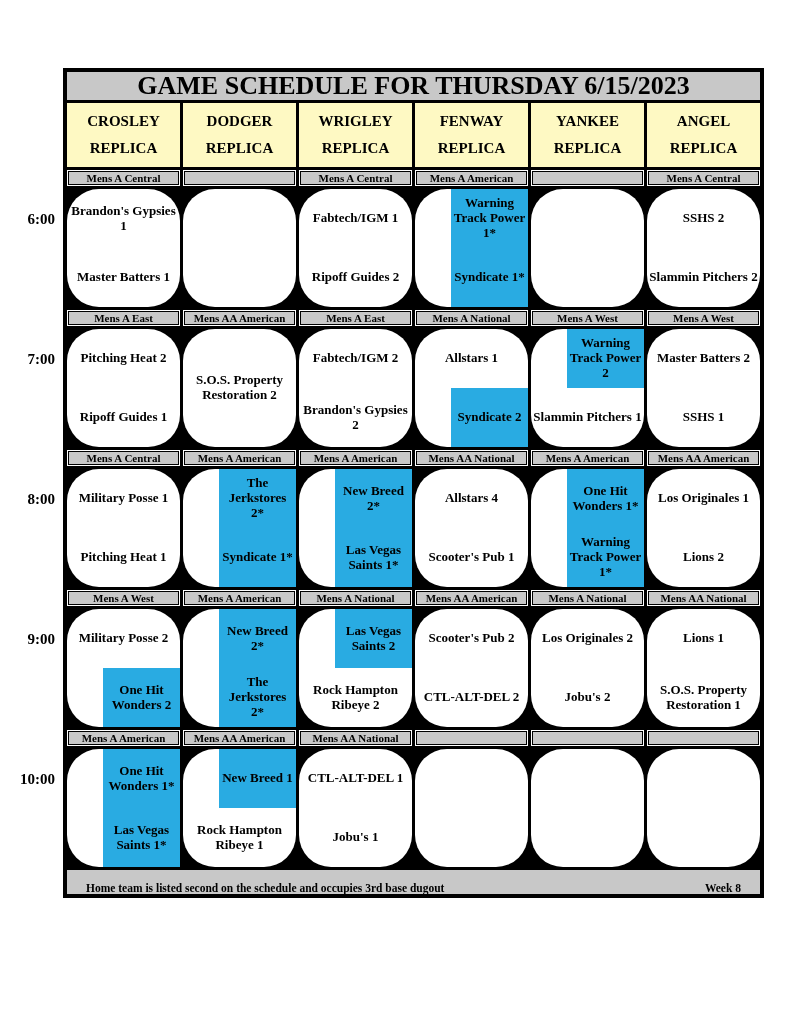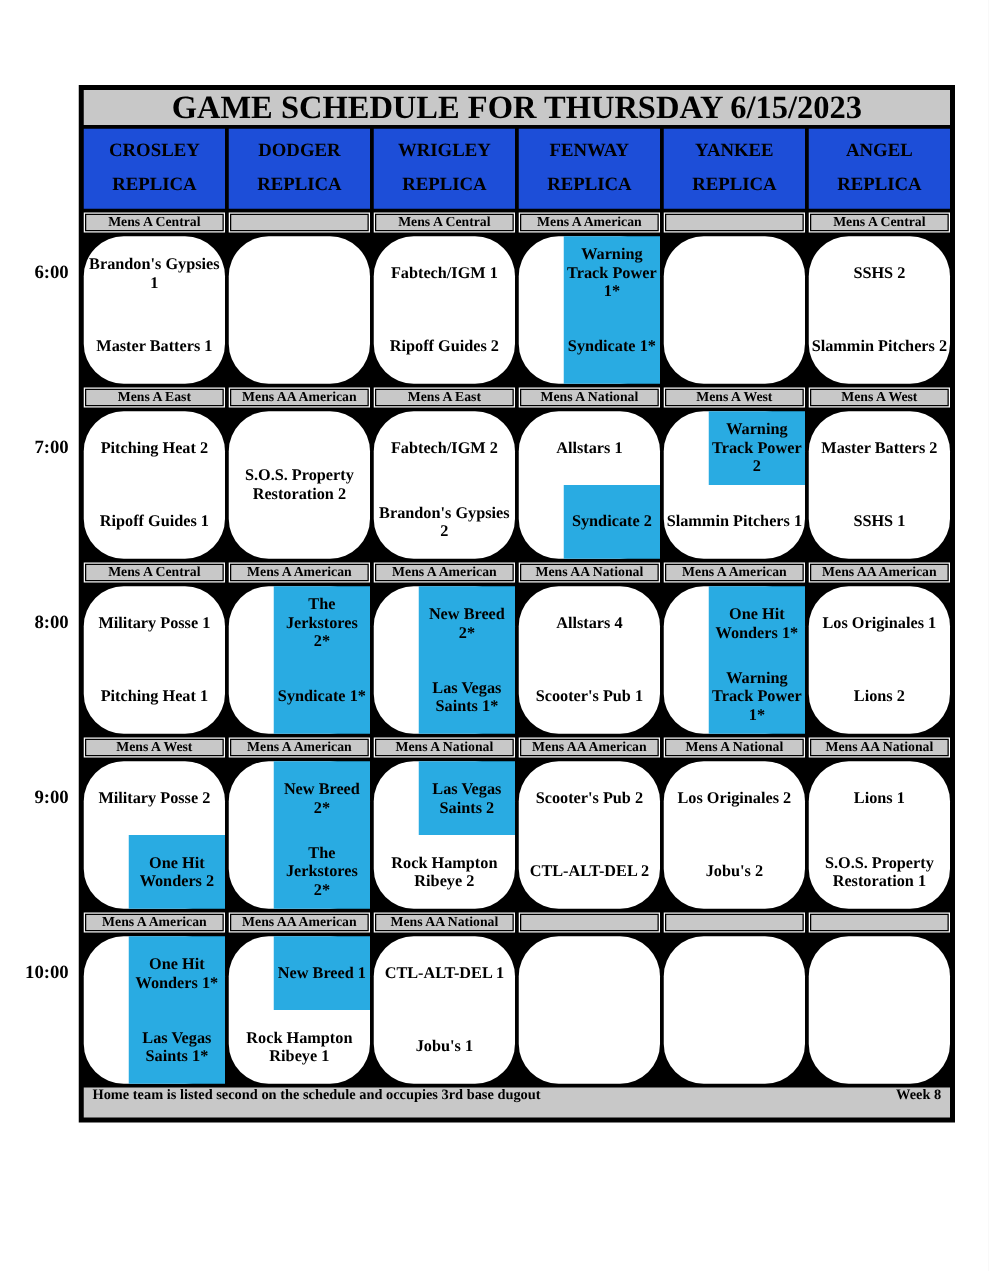--- a/index.html
+++ b/index.html
@@ -9,41 +9,41 @@
     position:absolute;left:63px;top:68px;width:701px;box-sizing:border-box;
     background:#000;padding:4px;display:grid;
     grid-template-columns:repeat(6,1fr);gap:3px;
   }
   .cell-title{
     grid-column:1/-1;height:28px;background:#c8c8c8;
     display:flex;align-items:center;justify-content:center;
     font-weight:bold;font-size:26px;white-space:nowrap;
   }
   .cell-field{
-    height:64px;background:#1d4ed8;
+    height:64px;background:#fef9c3;
     display:flex;flex-direction:column;align-items:center;justify-content:center;
     gap:10px;font-weight:bold;font-size:15px;text-align:center;
   }
   .cell-league{height:16px;background:#fff;box-sizing:border-box;padding:1px;}
   .league-bar{
     height:100%;box-sizing:border-box;background:#c8c8c8;border:1px solid #000;
     display:flex;align-items:center;justify-content:center;
     font-weight:bold;font-size:11px;white-space:nowrap;
   }
   .cell-game{height:118px;background:#fff;display:flex;flex-direction:column;border-radius:32px;}
   .half{
     flex:1;display:flex;align-items:center;justify-content:center;
     text-align:center;font-weight:bold;font-size:13px;line-height:1.15;
     padding:0 2px;
   }
   .half.hl{background:#29abe2;margin-left:36px;}
   .cell-footer{
     grid-column:1/-1;height:24px;background:#c8c8c8;box-sizing:border-box;
-    display:flex;align-items:flex-start;justify-content:space-between;
-    font-weight:bold;font-size:11.5px;padding:0 7px;
+    display:flex;align-items:flex-end;justify-content:space-between;
+    font-weight:bold;font-size:11.5px;padding:0 19px;
   }
   .time-label{
     position:absolute;left:0;width:55px;text-align:right;
     font-weight:bold;font-size:15px;transform:translateY(-50%);
   }
 </style>
 </head>
 <body>
 
 <div class="canvas">

